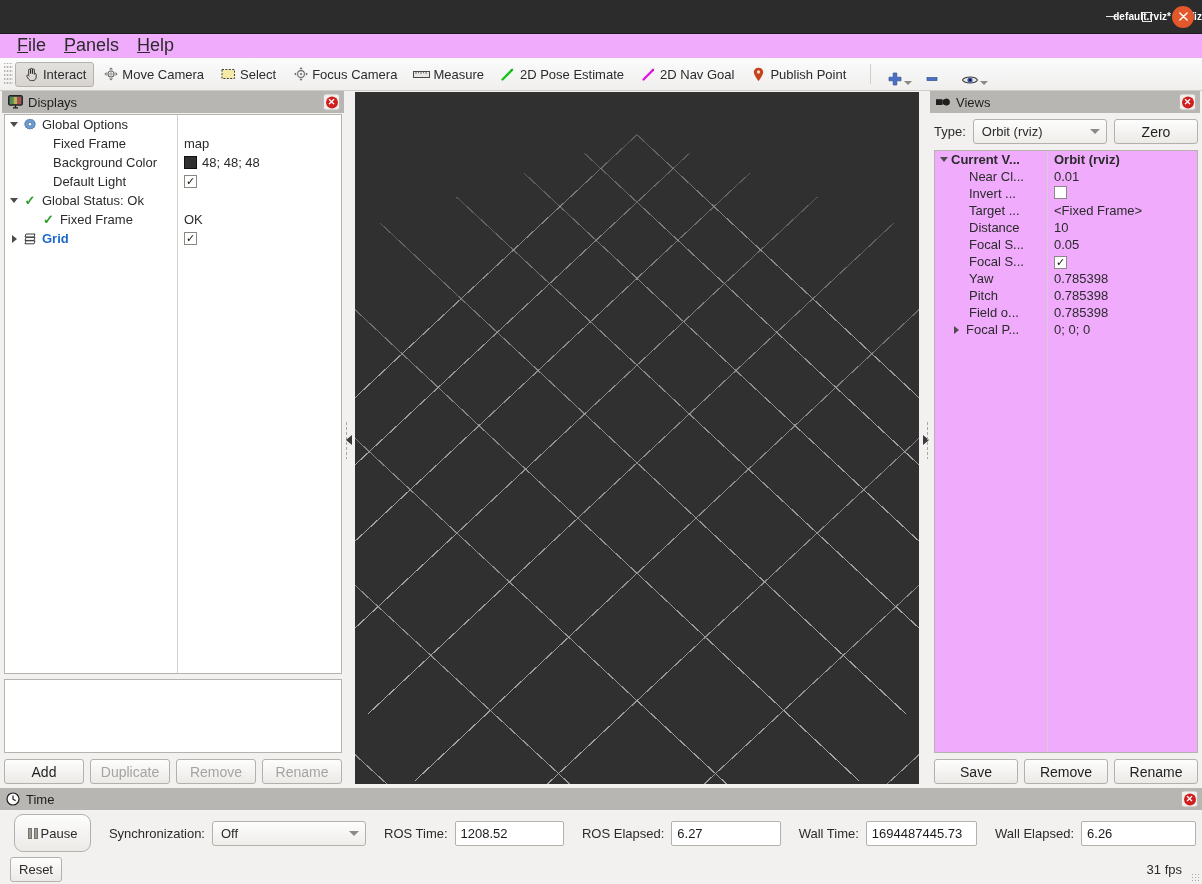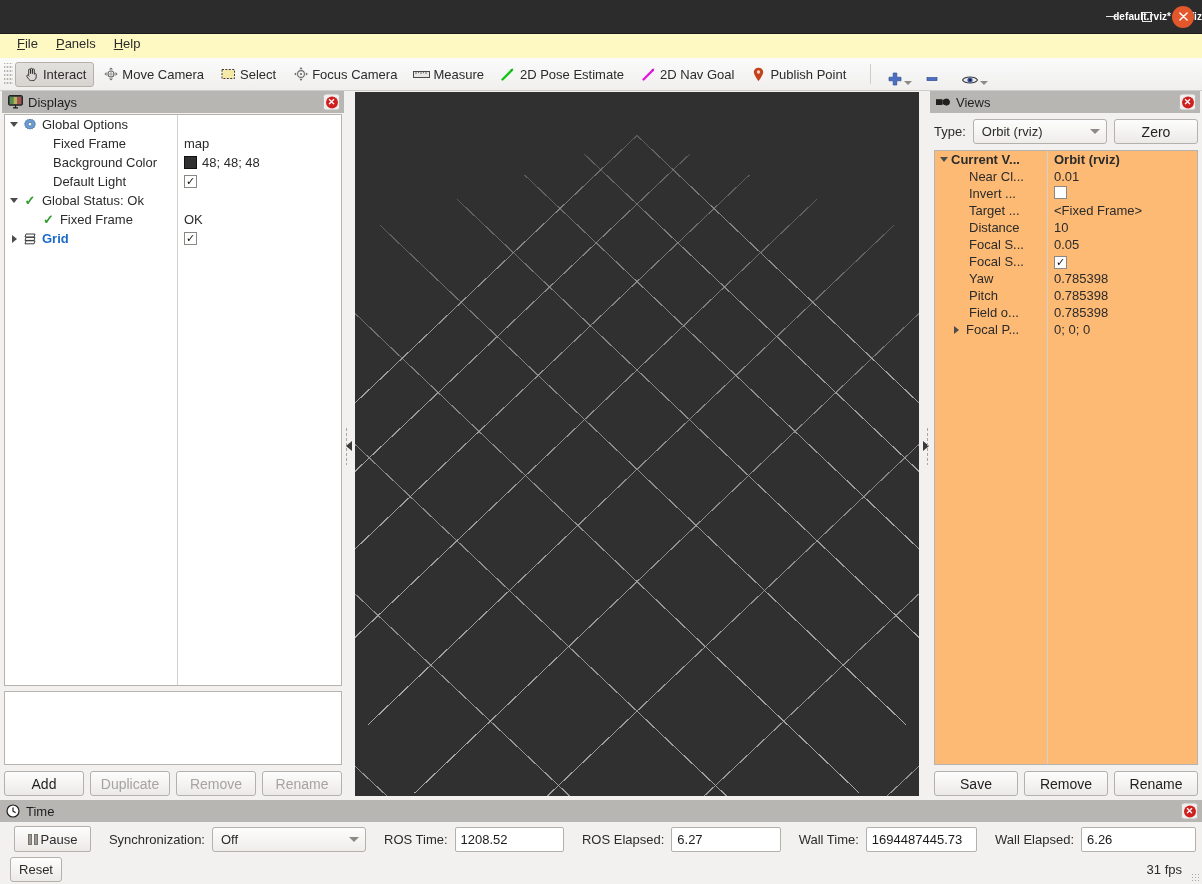--- a/index.html
+++ b/index.html
@@ -58,25 +58,25 @@
   .win-btn .dash {
     display:block; width: 11px; height: 1.5px; background: #e8e8e8;
   }
   .win-btn .sq {
     display:block; width: 10px; height: 10px; border: 1.5px solid #e8e8e8;
   }
 
   
   .menubar {
     height: 24px;
-    background: #fef9c3;
-    display: flex; align-items: flex-start;
+    background: #f0abfc;
+    display: flex; align-items: flex-end;
     padding-left: 8px;
     flex: none;
-    font-size: 13px;
+    font-size: 18px;
   }
   .menu-item {
     padding: 2px 9px;
     color: #2b2b2b;
   }
   .menu-item u { text-decoration: underline; }
 
   
   .toolbar {
     height: 33px;
@@ -260,43 +260,43 @@
     display:flex; align-items:center;
     padding: 0 6px 0 8px;
     font-size: 13px;
     position: relative;
     min-width: 0;
   }
   .combo .cv { flex:1 1 auto; overflow:hidden; white-space:nowrap; }
   .combo .carat { width:0;height:0;border-left:5px solid transparent;border-right:5px solid transparent;border-top:5px solid #8d8a85;}
   .zero-btn { width: 84px; flex:none; }
   .vtree {
-    background: #fdba74;
+    background: #f0abfc;
     border: 1px solid #b6b3ae;
     flex: 1 1 auto;
     position: relative;
     overflow: hidden;
     min-height: 0;
   }
   .vtree .tree-col-sep { left: 112px; }
   .vrow { display:flex; align-items:center; height: 17px; font-size:13px; padding-left:2px;}
   .vrow .vlabel { width: 110px; min-width:110px; display:flex; align-items:center; overflow:hidden; white-space:nowrap;}
   .vrow .vvalue { padding-left: 7px; white-space:nowrap; overflow:hidden;}
   .vrow .vvalue.bold { font-weight: bold; }
   .vname.bold { font-weight: bold; }
 
   
   .time-dock { flex: none; }
   .time-body { padding: 4px 6px 2px 6px; background:#f2f1f0; }
   .time-row1 { display:flex; align-items:center; gap:0px; }
   .time-row2 { display:flex; align-items:center; justify-content:space-between; padding-top: 5px;}
   .pause-btn {
-    width: 82px; height: 26px;
+    width: 82px; height: 38px;
     background: linear-gradient(#fdfdfd,#eceae7);
-    border: 1px solid #b4b1ac; border-radius: 2px;
+    border: 1px solid #b4b1ac; border-radius: 9px;
     display:flex;align-items:center;justify-content:center;gap:3px;
     font-size:13px;
     margin-left: 8px;
   }
   .reset-btn {
     width: 52px; height: 25px;
     background: linear-gradient(#fdfdfd,#eceae7);
     border: 1px solid #b4b1ac; border-radius: 3px;
     display:flex;align-items:center;justify-content:center;
     font-size:13px;

